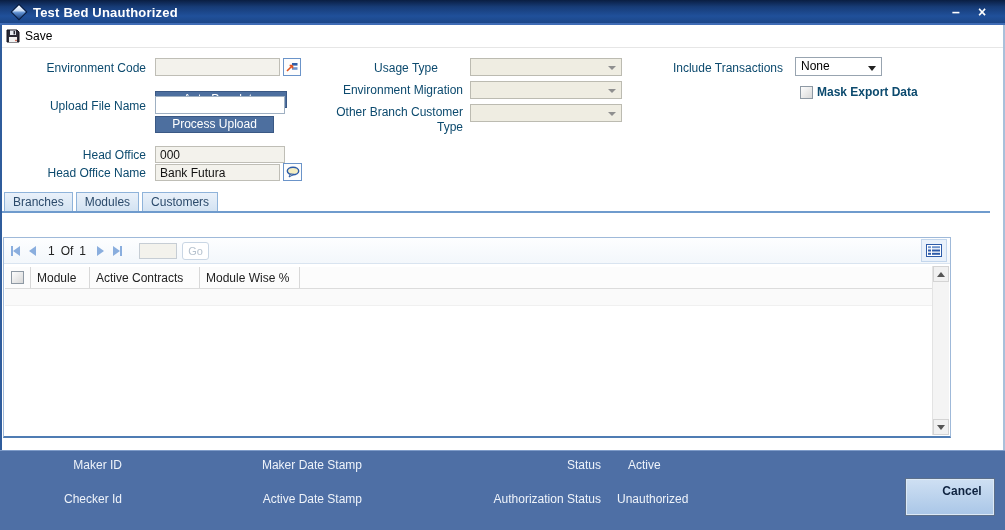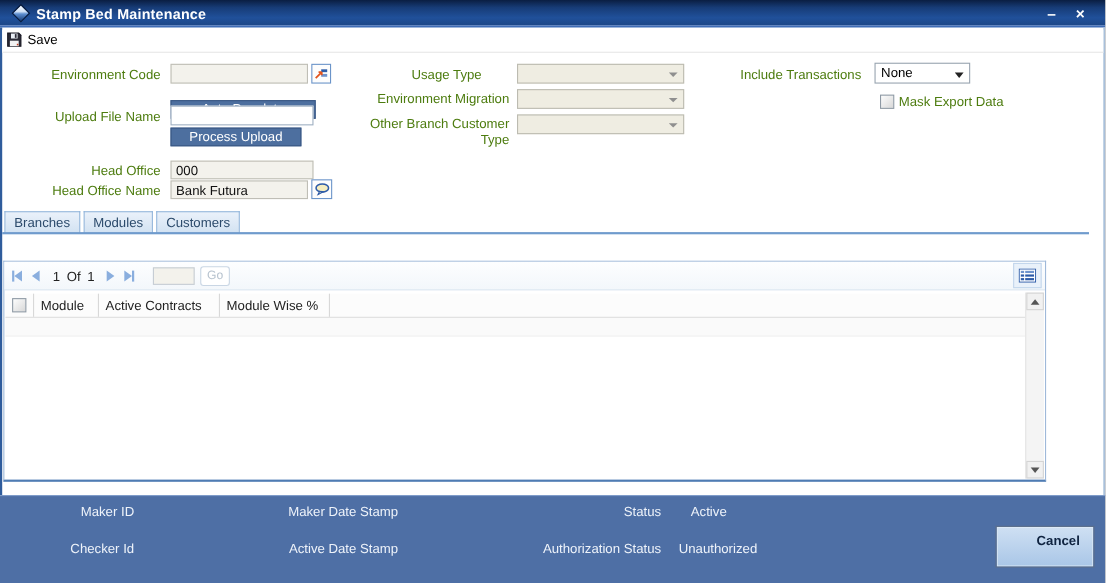--- a/index.html
+++ b/index.html
@@ -35,21 +35,21 @@
   .edge-left { position:absolute; left:0;  top:25px; bottom:80px; width:2px; background:#2f5c9c; }
   .edge-right{ position:absolute; right:0; top:25px; bottom:80px; width:2px; background:#a9c0da; }
   
   .toolbar{
     position:absolute; top:27px; left:2px; right:2px; height:21px;
     background:#fff; border-bottom:1px solid #e6e6e6;
   }
   .save-wrap{ position:absolute; left:4px; top:2px; display:flex; align-items:center; gap:5px; cursor:default; }
   .save-label{ color:#000; }
   
-  .lbl{ position:absolute; text-align:right; color:#4d7c0f; line-height:15px; }
+  .lbl{ position:absolute; text-align:right; color:#0c4a6e; line-height:15px; }
   .inp{
     position:absolute; height:18px; font:12px "Liberation Sans",sans-serif;
     padding:0 4px; color:#111;
   }
   .inp.dis{ background:#f3f2ec; border:1px solid #bfbeb6; }
   .inp.en { background:#fff;    border:1px solid #9fb0c2; }
   .btn-slate{
     position:absolute; background:#4d6f9f; border:1px solid #3a5884;
     color:#fff; text-align:center; font-size:12px; line-height:15px; cursor:default;
   }
@@ -150,21 +150,21 @@
     padding-left:24px;
   }
 </style>
 </head>
 <body>
 
 <div id="window">
 
   <div class="titlebar">
     <span class="title-diamond"></span>
-    <span class="title-text">Stamp Bed Maintenance</span>
+    <span class="title-text">Test Bed Unauthorized</span>
     <span class="win-btn win-min">–</span>
     <span class="win-btn win-close">×</span>
   </div>
 
   <div class="edge-left"></div>
   <div class="edge-right"></div>
 
   <div class="toolbar">
     <div class="save-wrap">
       <span style="display:inline-flex;">
@@ -229,21 +229,21 @@
     <span class="arr"></span>
   </div>
 
   <div class="lbl" style="left:643px;width:140px;top:61px;">Include Transactions</div>
   <div class="dd en" style="left:795px;top:57px;width:87px;height:19px;">
     <span>None</span>
     <span class="arr" style="top:8px;"></span>
   </div>
 
   <span class="cb" style="position:absolute;left:800px;top:86px;"></span>
-  <div class="lbl" style="left:817px;top:85px;text-align:center;">Mask Export Data</div>
+  <div class="lbl" style="left:817px;top:85px;text-align:center;font-weight:bold;">Mask Export Data</div>
 
   <div class="tabs">
     <div class="tab">Branches</div>
     <div class="tab">Modules</div>
     <div class="tab">Customers</div>
   </div>
   <div class="tab-underline"></div>
 
   <div class="gridbox">
 

